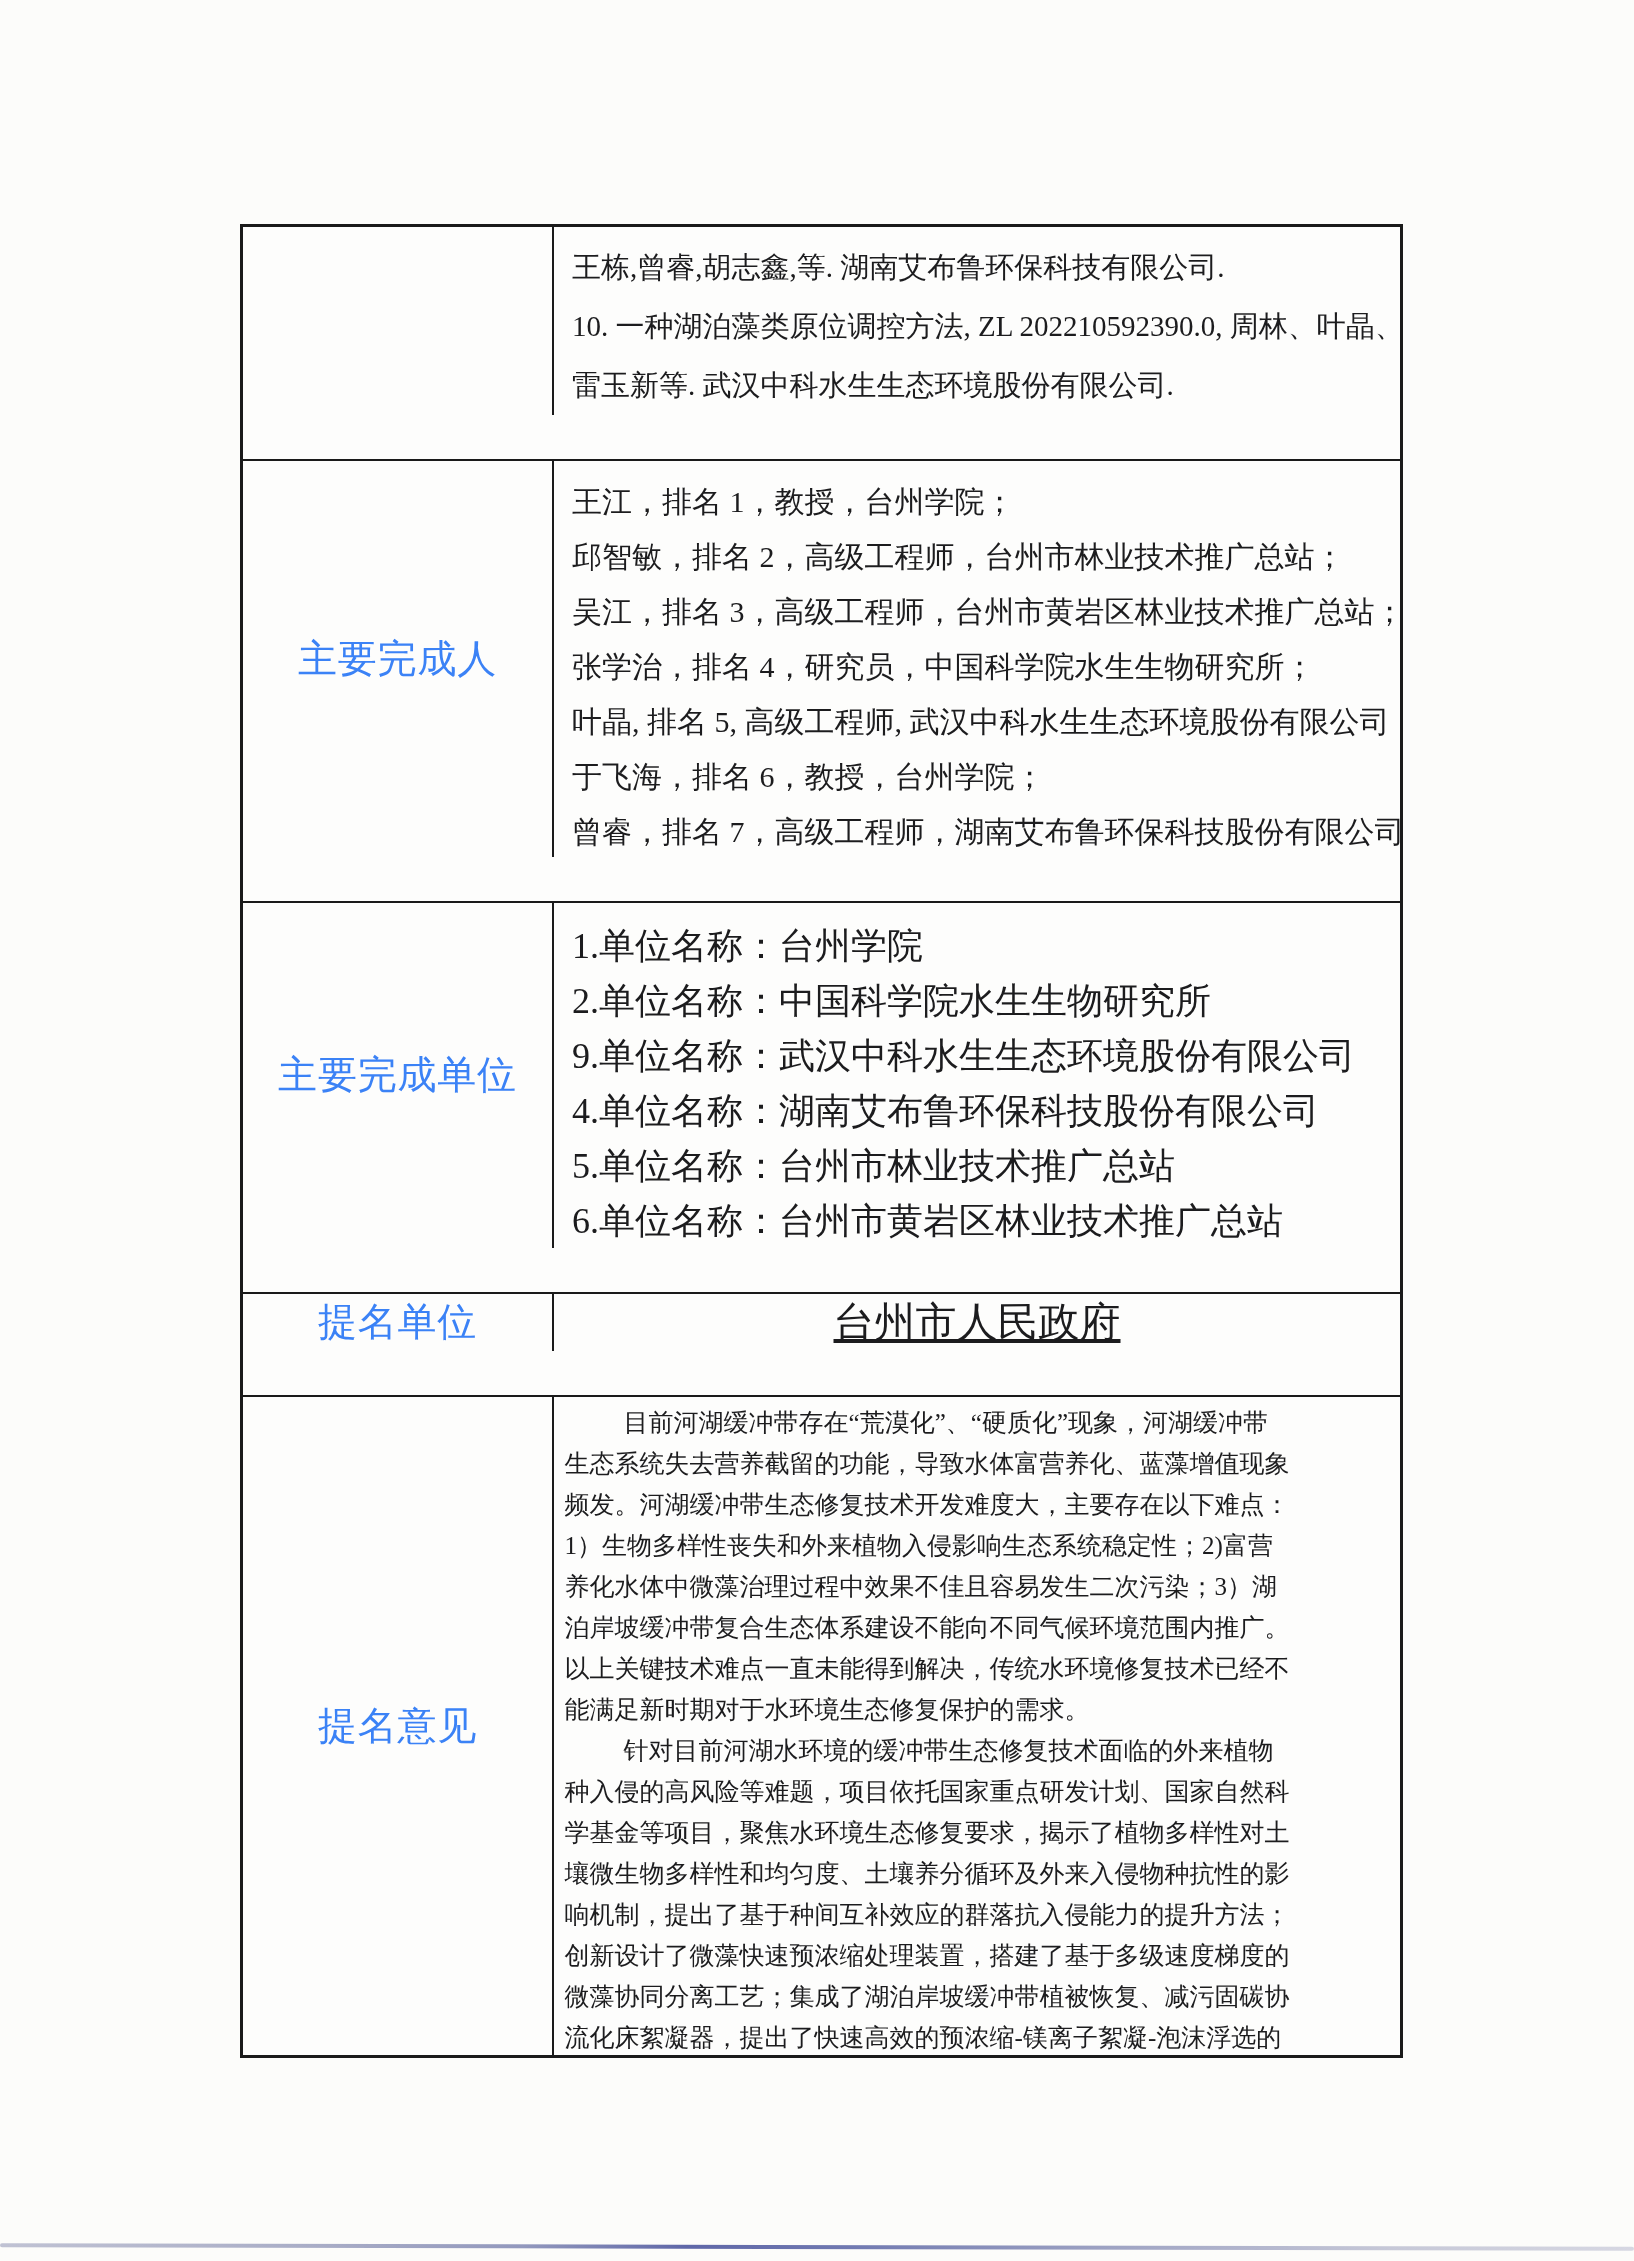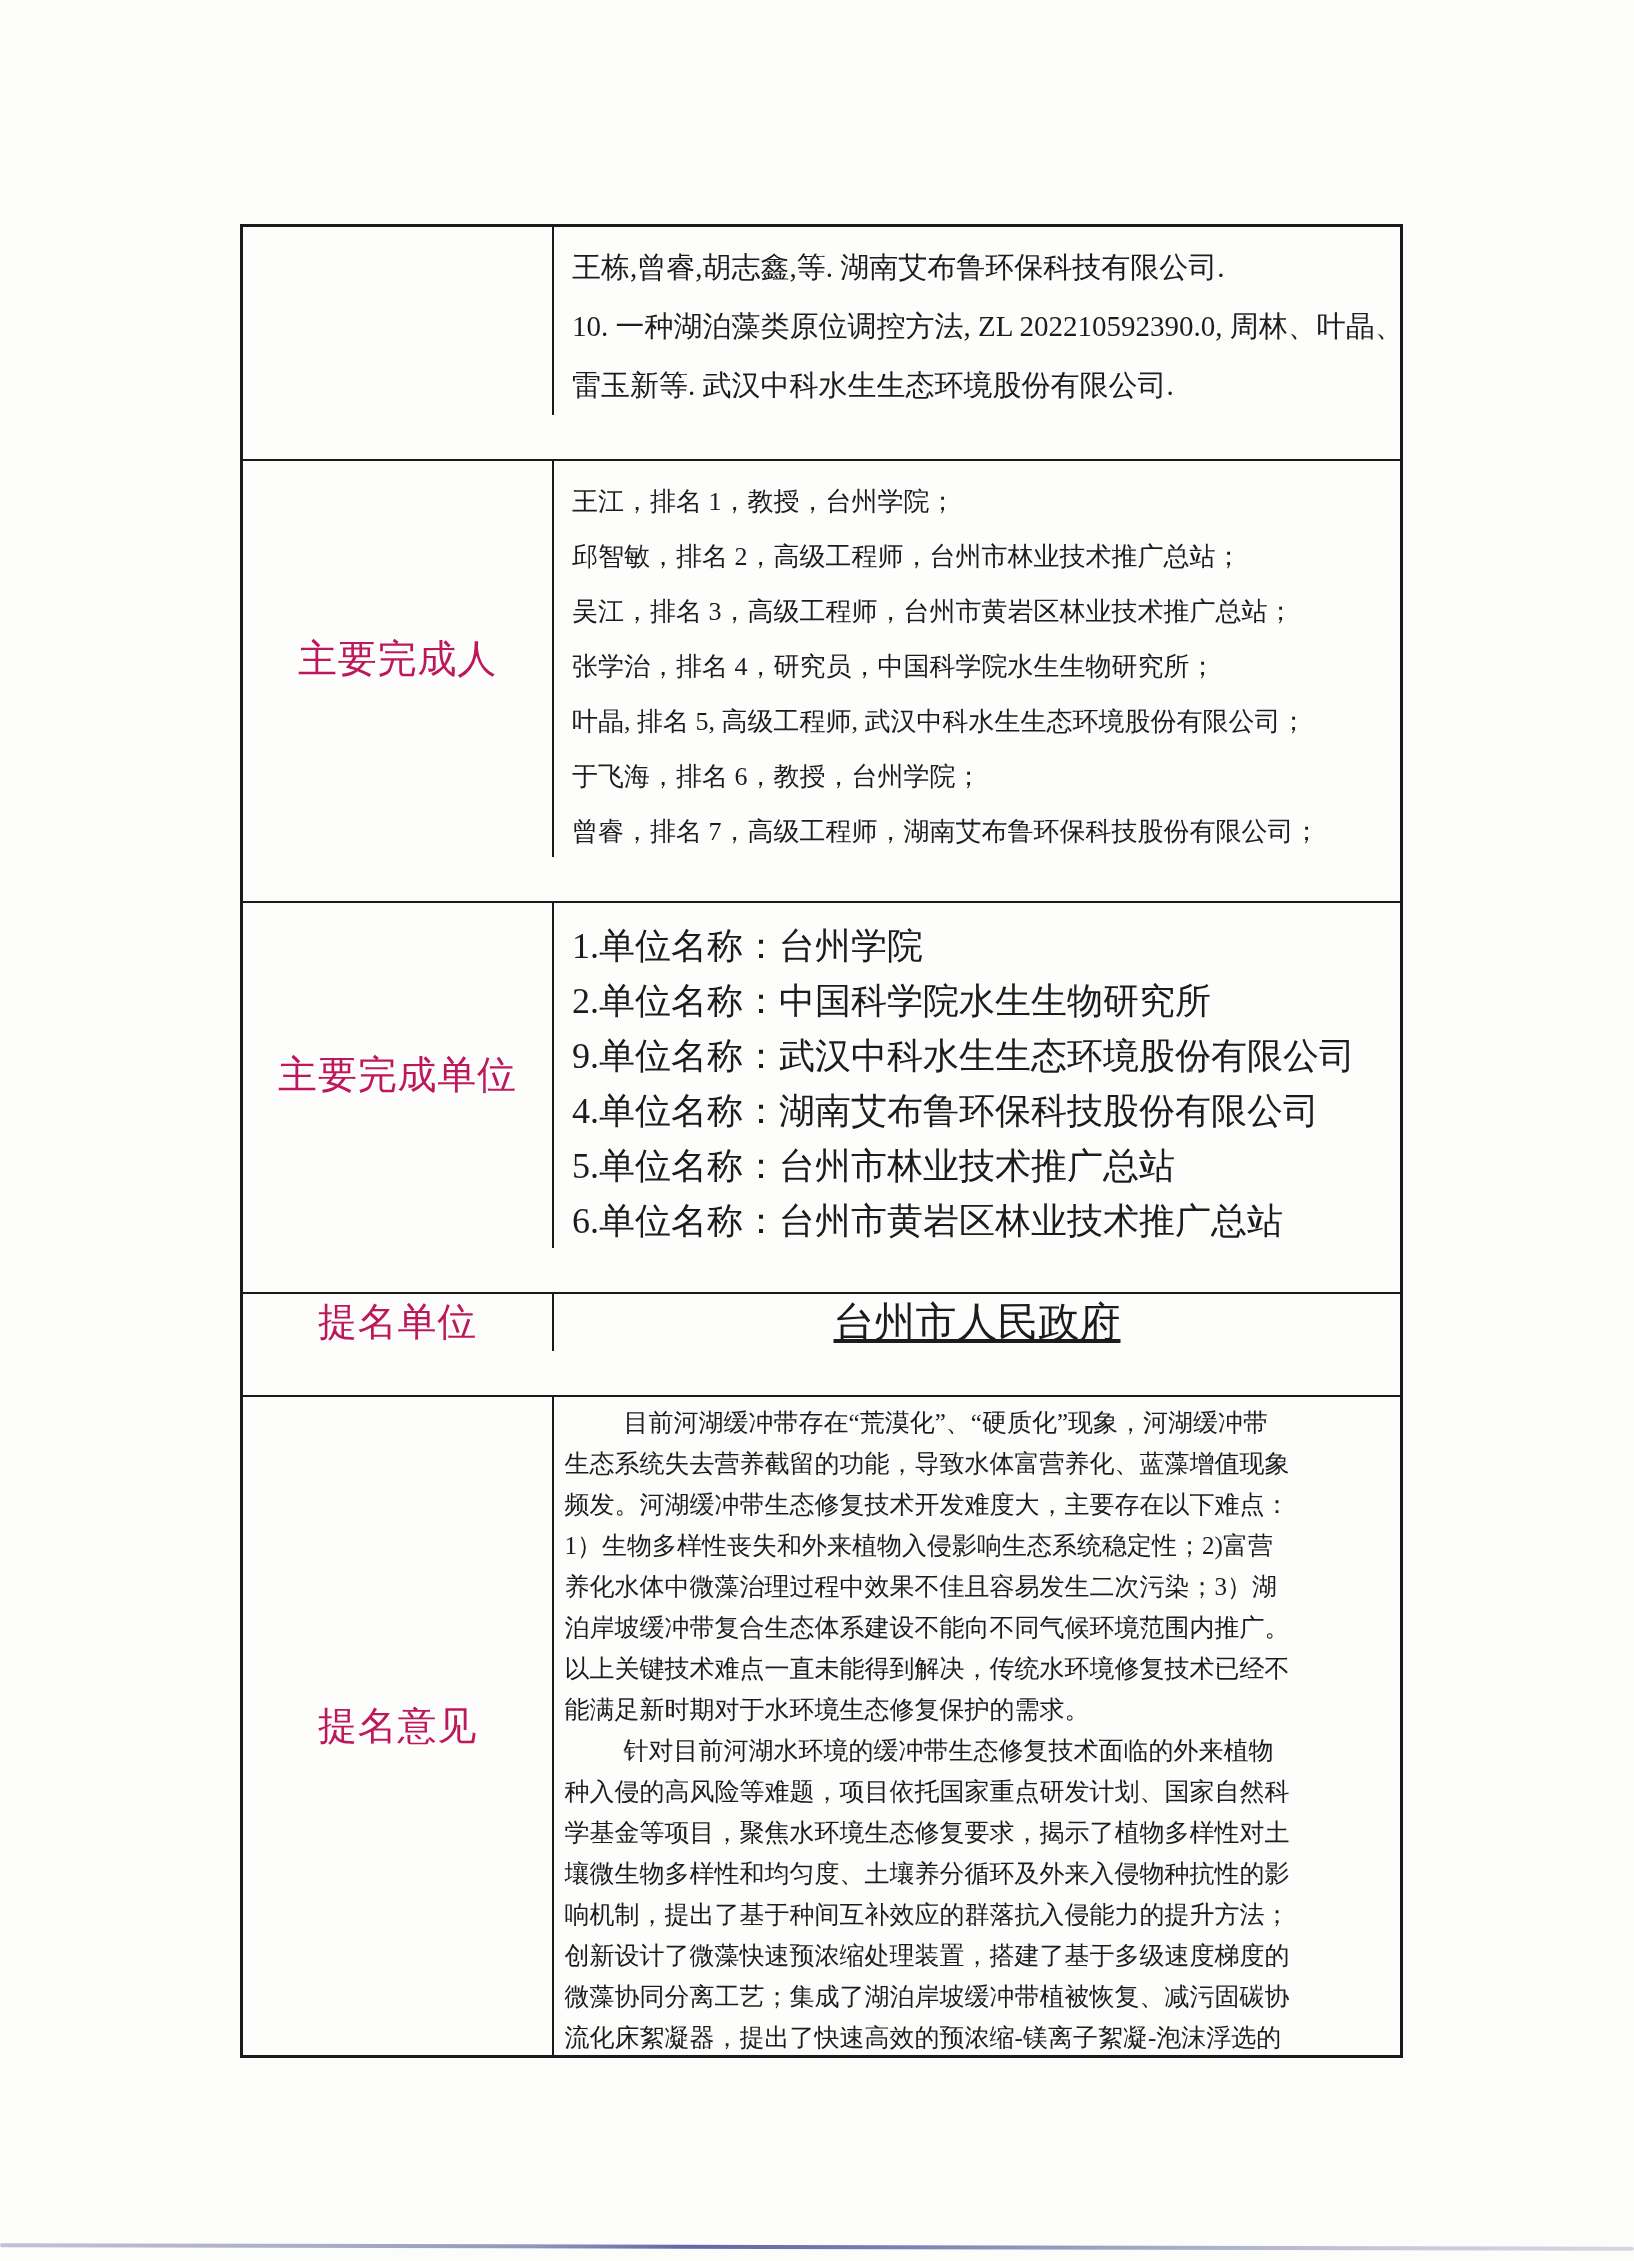--- a/index.html
+++ b/index.html
@@ -33,33 +33,33 @@
   .r4 { height: 660px; }
   .cell-label {
     width: 311px;
     flex: 0 0 311px;
     border-right: 2.3px solid #1a1a1a;
     display: flex;
     align-items: center;
     justify-content: center;
     font-size: 39px;
     letter-spacing: 0.8px;
-    color: #be185d;
+    color: #3b82f6;
   }
   .cell-content {
     flex: 1 1 auto;
     min-width: 0;
     overflow: hidden;
   }
   .cline { white-space: nowrap; }
   
   .r0 .cell-content { padding: 10.6px 7.5px 0 18px; font-size: 29px; }
   .r0 .cline { line-height: 59px; }
   
-  .r1 .cell-content { padding: 13px 4.5px 0 18px; font-size: 26px; }
+  .r1 .cell-content { padding: 13px 4.5px 0 18px; font-size: 30px; }
   .r1 .cline { line-height: 55px; }
   
   .r2 .cell-content { padding: 16.6px 4.5px 0 18px; font-size: 36px; }
   .r2 .cline { line-height: 55px; }
   
   .r3 .cell-content {
     display: flex; align-items: center; justify-content: center;
     font-size: 41px;
     text-decoration: underline;
   }

